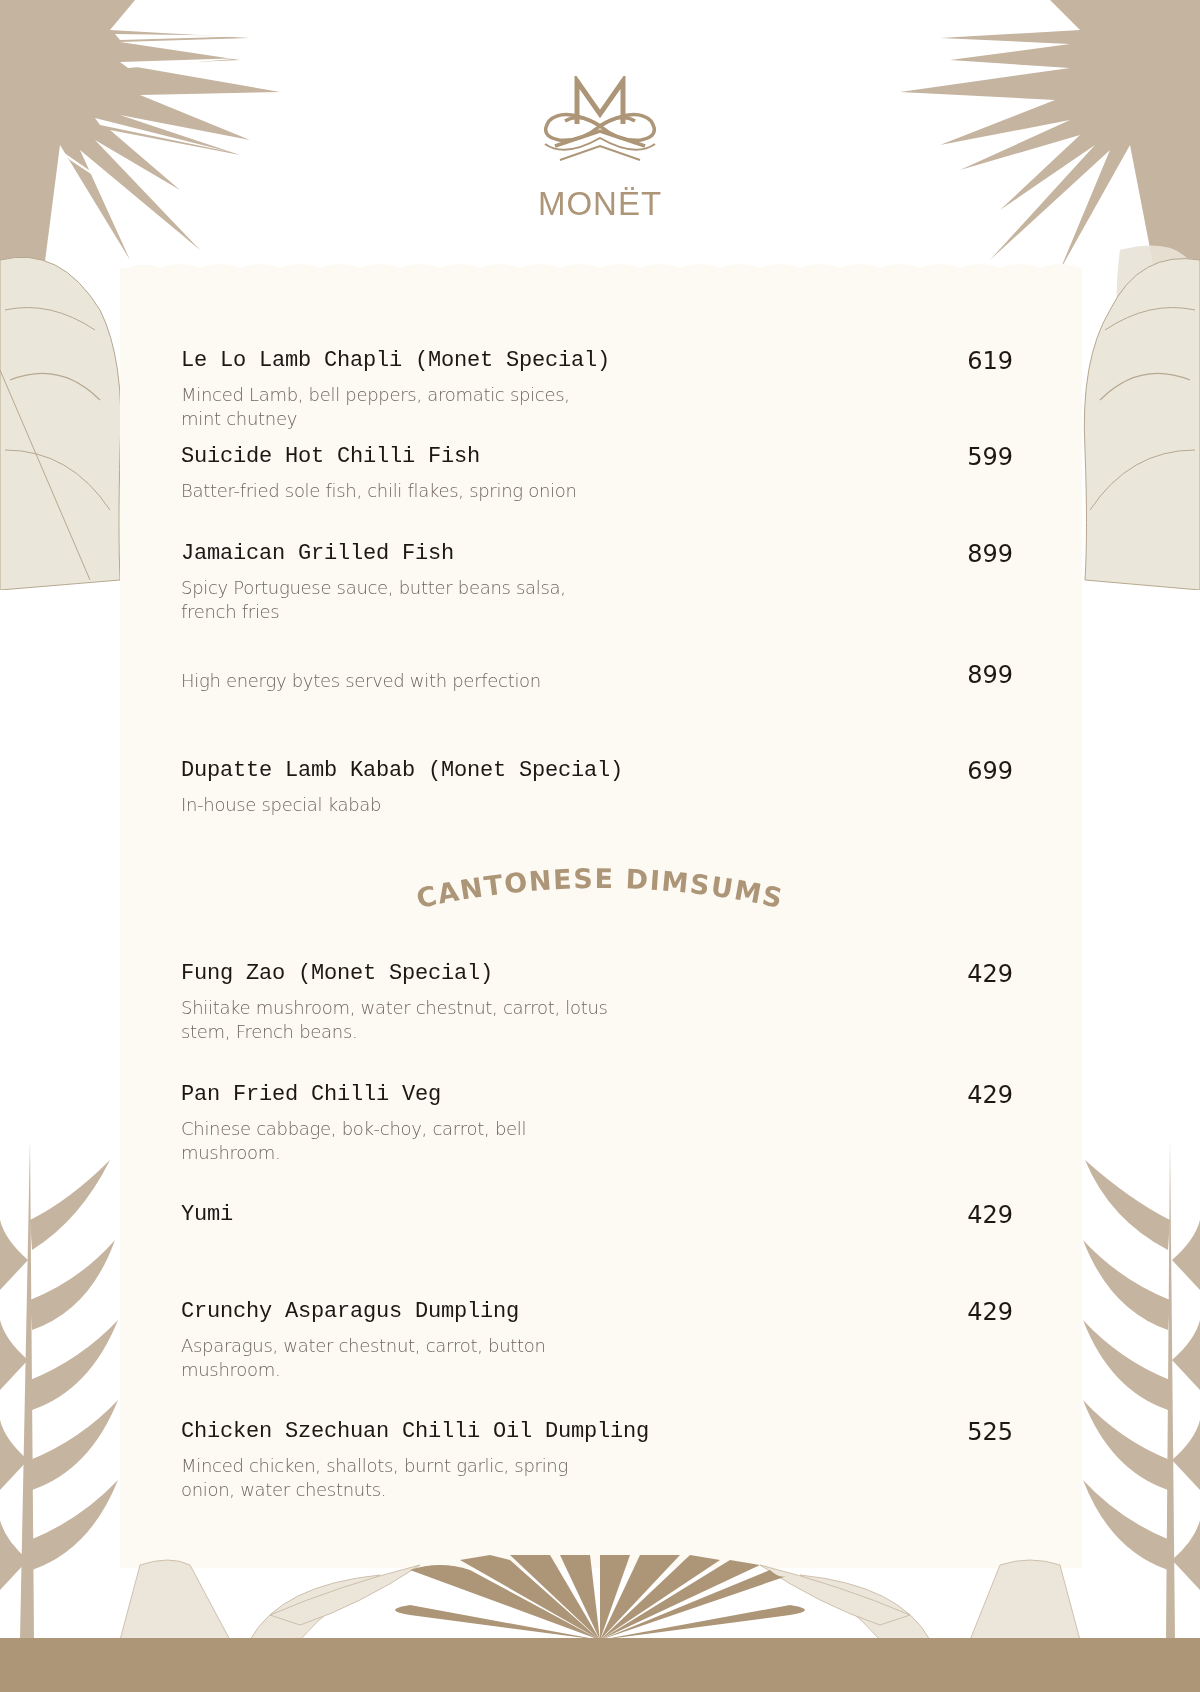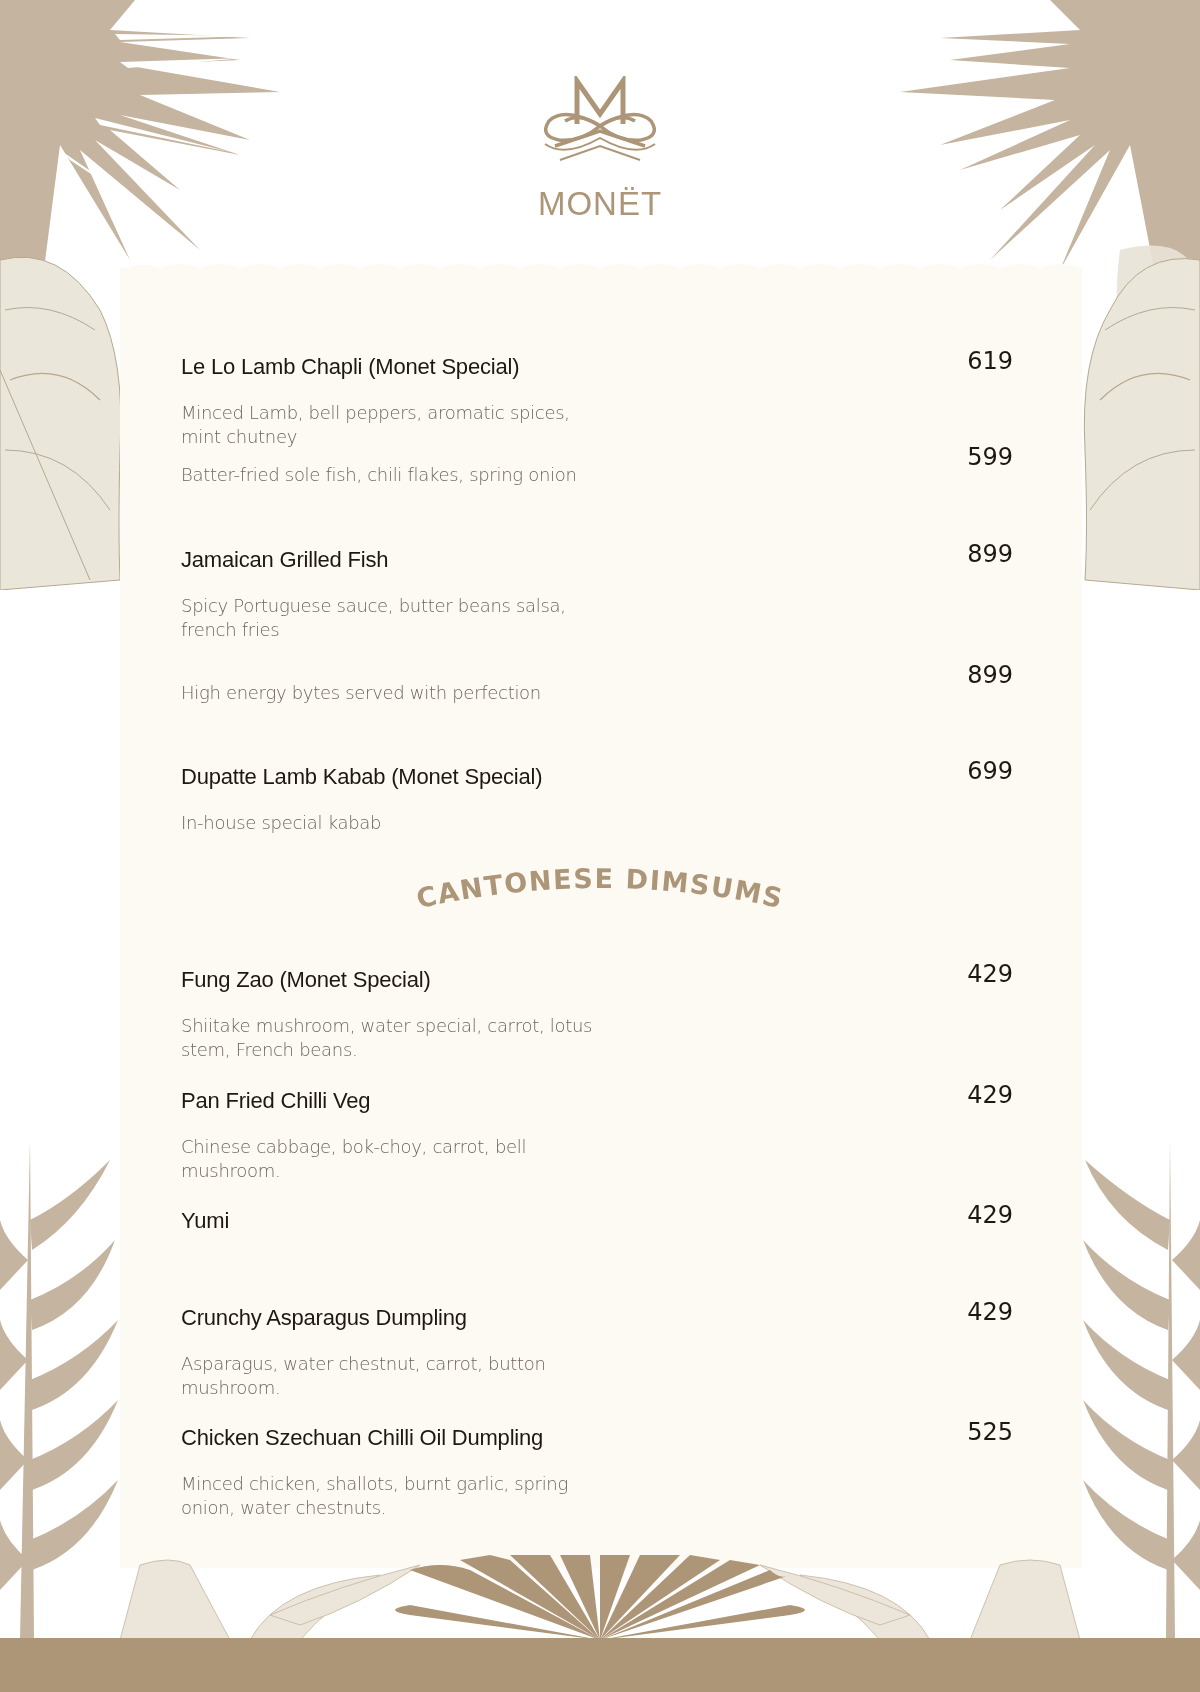--- a/index.html
+++ b/index.html
@@ -30,27 +30,26 @@
   }
   .card-scallop-top {
     position: absolute; left: 120px; top: 258px; width: 962px; height: 14px;
   }
 
   .menu-item {
     position: absolute; left: 181px; width: 840px;
   }
   .item-name {
     display: block;
-    font-family: Liberation Sans, sans-serif;
+    font-family: Liberation Mono, monospace;
     font-size: 22px; color: #1e1712; letter-spacing: -0.2px;
     line-height: 28px;
-    margin-top: 6px;
   }
   .item-desc {
-    display: block; margin-top: 20px; width: 430px;
+    display: block; margin-top: 8px; width: 430px;
     font-family: "DejaVu Sans", sans-serif;
     font-size: 18px; color: #6f665d; line-height: 24px;
     font-weight: 300; letter-spacing: -0.3px;
   }
   .item-price {
     position: absolute; right: 8px; top: 0;
     font-family: "DejaVu Sans", sans-serif;
     font-size: 24px; color: #1e1712; line-height: 28px;
   }
 
@@ -177,20 +176,21 @@
   <span class="logo-word">MONËT</span>
 </div>
 
 <div class="menu-item" style="top:347px">
   <span class="item-name">Le Lo Lamb Chapli (Monet Special)</span>
   <span class="item-desc">Minced Lamb, bell peppers, aromatic spices, mint chutney</span>
   <span class="item-price">619</span>
 </div>
 
 <div class="menu-item" style="top:443px">
+  <span class="item-name">Suicide Hot Chilli Fish</span>
   <span class="item-desc">Batter-fried sole fish, chili flakes, spring onion</span>
   <span class="item-price">599</span>
 </div>
 
 <div class="menu-item" style="top:540px">
   <span class="item-name">Jamaican Grilled Fish</span>
   <span class="item-desc">Spicy Portuguese sauce, butter beans salsa, french fries</span>
   <span class="item-price">899</span>
 </div>
 
@@ -211,21 +211,21 @@
       <path id="archPath" d="M20 50 Q200 10 380 50"></path>
     </defs>
     <text font-family="DejaVu Sans, sans-serif" font-weight="bold" font-size="27" fill="#ad9577" letter-spacing="1.5" text-anchor="middle">
       <textPath href="#archPath" startOffset="50%">CANTONESE DIMSUMS</textPath>
     </text>
   </svg>
 </div>
 
 <div class="menu-item" style="top:960px">
   <span class="item-name">Fung Zao (Monet Special)</span>
-  <span class="item-desc">Shiitake mushroom, water special, carrot, lotus stem, French beans.</span>
+  <span class="item-desc">Shiitake mushroom, water chestnut, carrot, lotus stem, French beans.</span>
   <span class="item-price">429</span>
 </div>
 
 <div class="menu-item" style="top:1081px">
   <span class="item-name">Pan Fried Chilli Veg</span>
   <span class="item-desc">Chinese cabbage, bok-choy, carrot, bell mushroom.</span>
   <span class="item-price">429</span>
 </div>
 
 <div class="menu-item" style="top:1201px">

